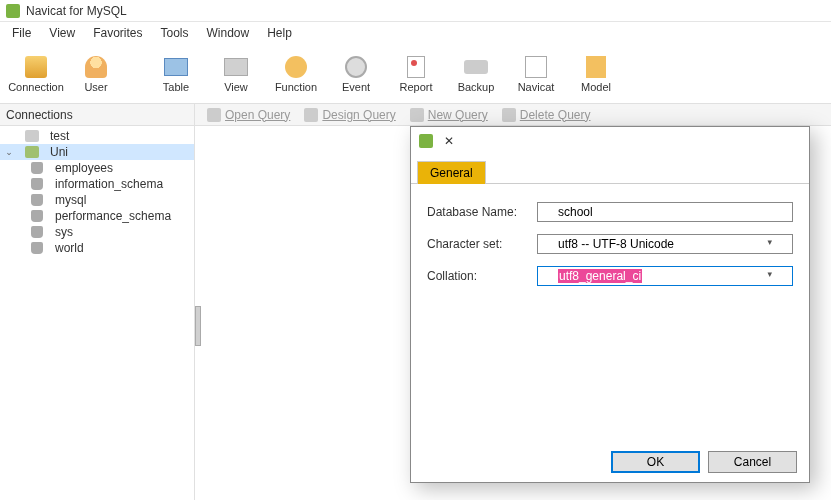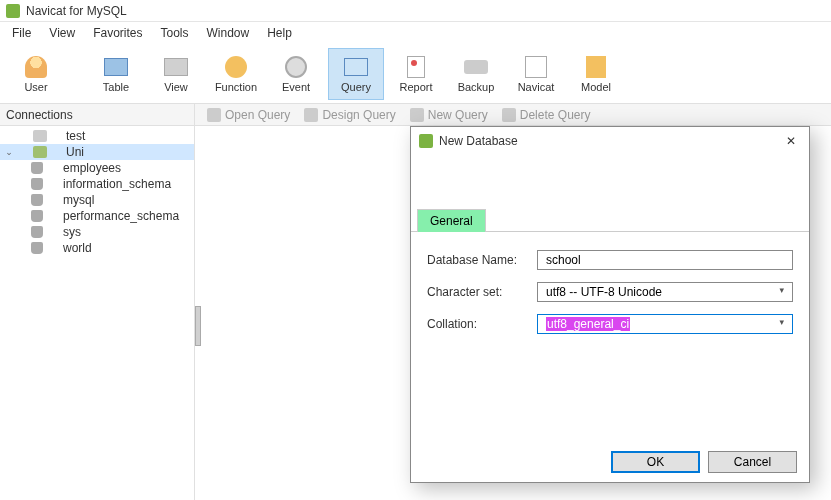--- a/index.html
+++ b/index.html
@@ -16,50 +16,50 @@
 .toolbar .tb-group { display: flex; gap: 4px; }
 .toolbar .tb-sep { width: 24px; }
 .toolbar .tb-btn { width: 56px; height: 52px; display: flex; flex-direction: column; align-items: center; justify-content: center; gap: 2px; border: 1px solid transparent; cursor: default; }
 .toolbar .tb-btn.active { background: #cce4f7; border-color: #99c9ef; }
 .toolbar .tb-icon { width: 28px; height: 24px; display: flex; align-items: center; justify-content: center; }
 .toolbar .tb-label { color: #333; font-size: 11px; }
 
 .subtoolbar { height: 22px; display: flex; align-items: center; background: #f5f5f5; border-bottom: 1px solid #e0e0e0; }
 .connections-header { width: 195px; padding: 0 6px; color: #333; border-right: 1px solid #e0e0e0; height: 100%; display: flex; align-items: center; }
 .query-ops { display: flex; align-items: center; gap: 2px; padding: 0 6px; }
-.query-op { display: flex; align-items: center; gap: 4px; padding: 2px 6px; color: #999; cursor: default; }
+.query-op { display: flex; align-items: center; gap: 4px; padding: 2px 6px; color: #999; cursor: default; text-decoration: underline; }
 .query-op .qo-icon { width: 14px; height: 14px; background: #ccc; border-radius: 2px; }
 
 .main { display: flex; height: calc(500px - 22px - 22px - 60px - 22px); }
 .sidebar { width: 195px; border-right: 1px solid #e0e0e0; overflow: auto; padding: 2px 0; }
-.tree-item { display: flex; align-items: center; padding: 1px 4px; gap: 19px; cursor: default; white-space: nowrap; }
+.tree-item { display: flex; align-items: center; padding: 1px 4px; gap: 11px; cursor: default; white-space: nowrap; }
 .tree-item.selected { background: #d0e7ff; }
 .tree-item .chevron { width: 10px; text-align: center; color: #666; font-size: 9px; }
 .tree-item .ti-icon { width: 14px; height: 14px; display: inline-flex; align-items: center; justify-content: center; }
 .tree-item .ti-label { color: #333; }
 .tree-children .tree-item { padding-left: 30px; }
 
 .content { flex: 1; background: #fff; position: relative; }
 .splitter { position: absolute; left: 0; top: 180px; width: 6px; height: 40px; background: #d0d0d0; border: 1px solid #aaa; cursor: ew-resize; }
 
 .dialog { position: absolute; left: 410px; top: 126px; width: 400px; height: 357px; background: #fff; border: 1px solid #888; box-shadow: 6px 6px 20px rgba(0,0,0,0.25); display: flex; flex-direction: column; }
 .dialog-title { height: 28px; display: flex; align-items: center; padding: 0 8px; }
 .dialog-title .dlg-icon { width: 14px; height: 14px; background: #7cb342; border-radius: 2px; margin-right: 6px; }
 .dialog-title .dlg-title-text { flex: 1; color: #333; }
 .dialog-title .dlg-close { width: 20px; text-align: center; cursor: default; color: #333; }
 .dialog-tabs { display: flex; border-bottom: 1px solid #ccc; padding: 0 6px; margin-top: 6px; }
-.dialog-tab { padding: 4px 12px; border: 1px solid #ccc; border-bottom: none; background: #86efac; margin-bottom: -1px; cursor: default; margin-top: 48px; }
+.dialog-tab { padding: 4px 12px; border: 1px solid #ccc; border-bottom: none; background: #eab308; margin-bottom: -1px; cursor: default; }
 .dialog-body { flex: 1; padding: 18px 16px; }
 .form-row { display: flex; align-items: center; margin-bottom: 12px; }
 .form-row .label { width: 110px; color: #333; }
 .form-row .field { flex: 1; }
-.form-row input, .form-row .select { width: 100%; border: 1px solid #888; padding: 2px 8px; height: 20px; }
+.form-row input, .form-row .select { width: 100%; border: 1px solid #888; padding: 2px 20px; height: 20px; }
 .form-row .select { display: flex; align-items: flex-start; justify-content: space-between; background: #fff; }
 .form-row .select.active { border-color: #0078d7; }
-.form-row .select.active .sel-value { background: #d946ef; color: #fff; padding: 0 1px; }
+.form-row .select.active .sel-value { background: #ec4899; color: #fff; padding: 0 1px; }
 .form-row .select .caret { color: #555; font-size: 9px; }
 .dialog-buttons { height: 40px; display: flex; align-items: center; justify-content: flex-end; gap: 8px; padding: 0 12px; }
 .dialog-buttons button { width: 89px; height: 22px; border: 1px solid #888; background: #e1e1e1; cursor: default; }
 .dialog-buttons button.primary { border-color: #0078d7; box-shadow: 0 0 0 1px #0078d7 inset; }
 
 
 .ic-connection { background: linear-gradient(#f7d070,#e0a030); border-radius: 3px; width: 22px; height: 22px; }
 .ic-user { background: radial-gradient(circle at 50% 30%, #ffe0a0 30%, #f0b060 31%); width: 22px; height: 22px; border-radius: 50% 50% 4px 4px; }
 .ic-table { background: #9cc2e5; width: 24px; height: 18px; border: 1px solid #5a8ac0; }
 .ic-view { background: #d0d0d0; width: 24px; height: 18px; border: 1px solid #aaa; }
@@ -90,20 +90,26 @@
   <span class="menu-item">Favorites</span>
   <span class="menu-item">Tools</span>
   <span class="menu-item">Window</span>
   <span class="menu-item">Help</span>
 </div>
 
 <div class="toolbar">
   <div class="tb-group">
     <div class="tb-btn">
       <span class="tb-icon">
+          <span class="ic-connection"></span>
+        </span>
+      <span class="tb-label">Connection</span>
+    </div>
+    <div class="tb-btn">
+      <span class="tb-icon">
           <span class="ic-user"></span>
         </span>
       <span class="tb-label">User</span>
     </div>
   </div>
   <div class="tb-sep"></div>
   <div class="tb-group">
     <div class="tb-btn">
       <span class="tb-icon">
           <span class="ic-table"></span>
@@ -120,26 +126,20 @@
       <span class="tb-icon">
           <span class="ic-function"></span>
         </span>
       <span class="tb-label">Function</span>
     </div>
     <div class="tb-btn">
       <span class="tb-icon">
           <span class="ic-event"></span>
         </span>
       <span class="tb-label">Event</span>
-    </div>
-    <div class="tb-btn active">
-      <span class="tb-icon">
-          <span class="ic-query"></span>
-        </span>
-      <span class="tb-label">Query</span>
     </div>
     <div class="tb-btn">
       <span class="tb-icon">
           <span class="ic-report"></span>
         </span>
       <span class="tb-label">Report</span>
     </div>
     <div class="tb-btn">
       <span class="tb-icon">
           <span class="ic-backup"></span>
@@ -239,21 +239,20 @@
     </div>
   </div>
   <div class="content">
     <div class="splitter"></div>
   </div>
 </div>
 
 <div class="dialog">
   <div class="dialog-title">
     <span class="dlg-icon"></span>
-    <span class="dlg-title-text">New Database</span>
     <span class="dlg-close">✕</span>
   </div>
   <div class="dialog-tabs">
     <div class="dialog-tab">General</div>
   </div>
   <div class="dialog-body">
     <div class="form-row">
       <span class="label">Database Name:</span>
       <span class="field"><input type="text" value="school" style=""></span>
     </div>

